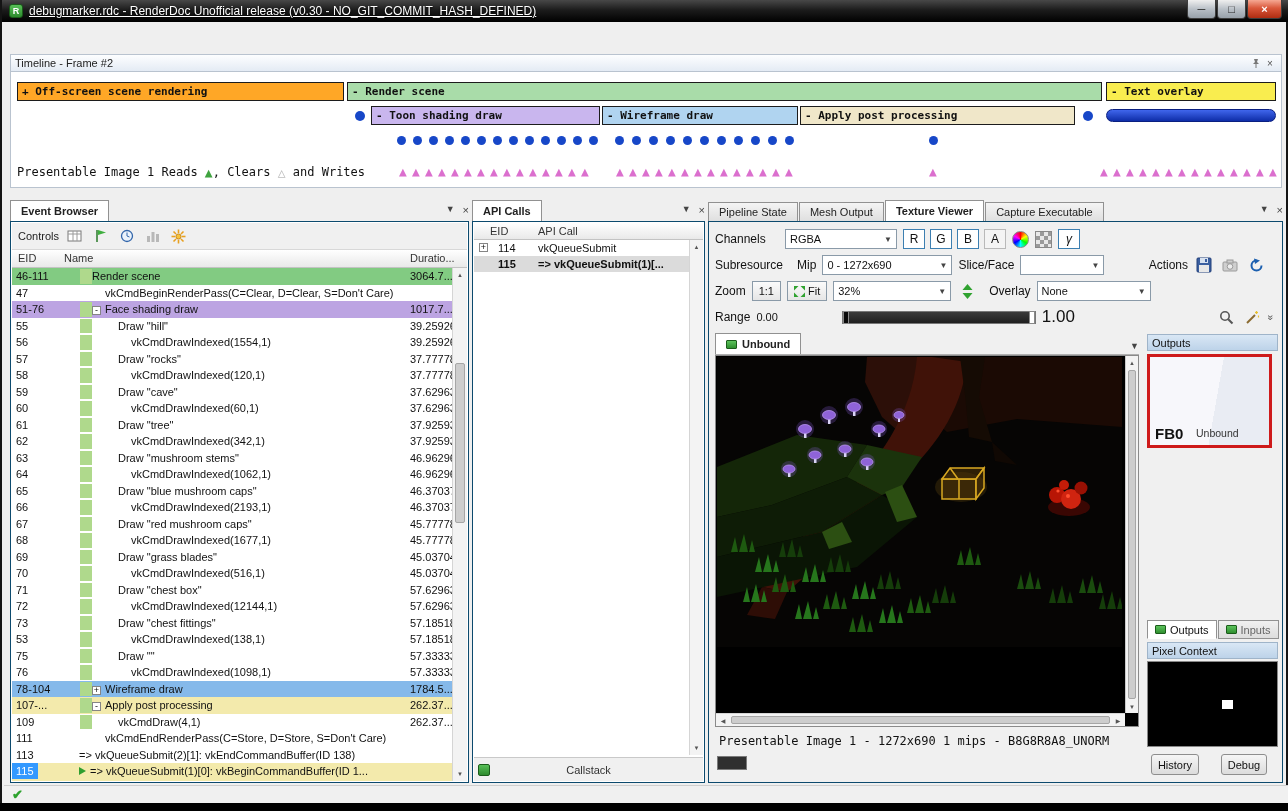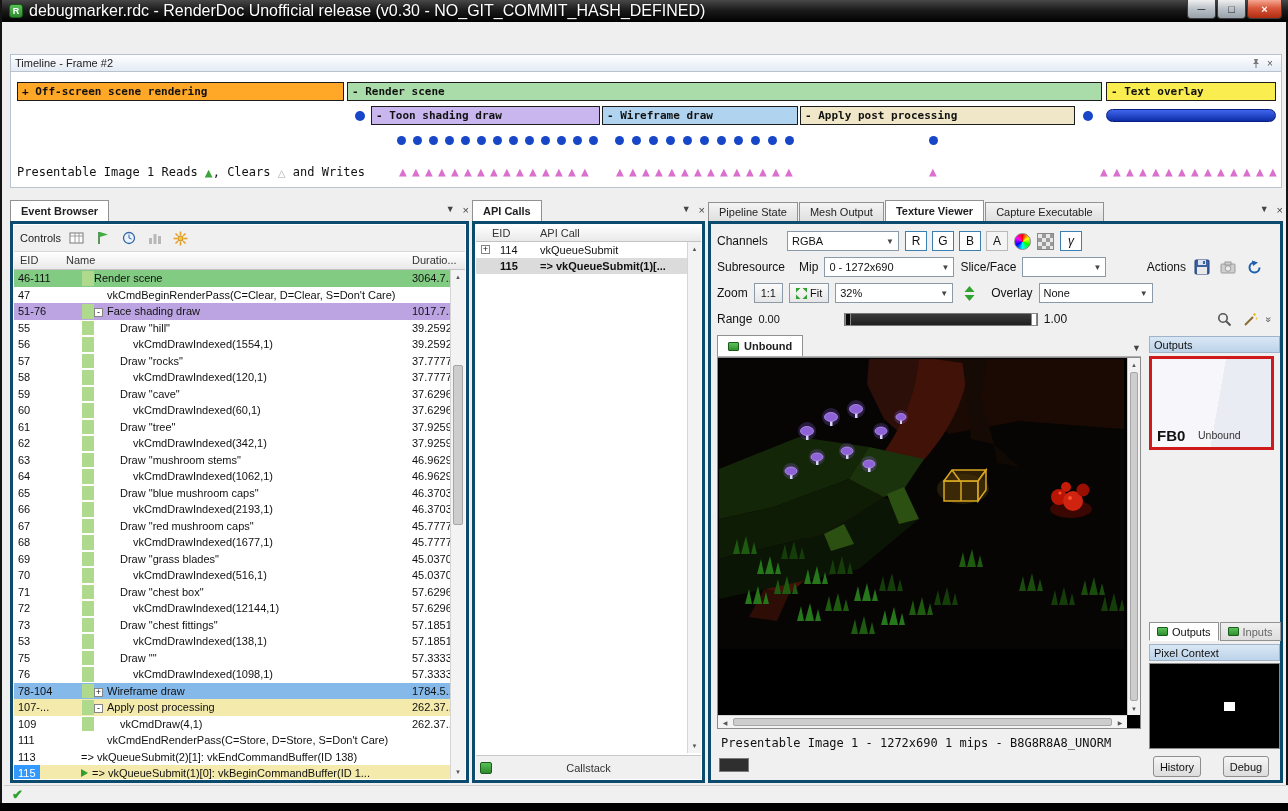--- a/index.html
+++ b/index.html
@@ -4,39 +4,39 @@
 <style>
   *{margin:0;padding:0;box-sizing:border-box;}
   html,body{width:1288px;height:811px;overflow:hidden;}
   body{font-family:"Liberation Sans",sans-serif;background:#000;position:relative;font-size:12px;color:#111;}
   .abs{position:absolute;}
   .win{position:absolute;left:0;top:0;width:1288px;height:803px;background:#EFEFEF;border-left:2px solid #141414;border-right:2px solid #141414;}
 
   
   .titlebar{position:absolute;left:0;top:0;width:100%;height:22px;background:linear-gradient(180deg,#484848,#1c1c1c 45%,#000);display:flex;align-items:center;color:#fff;}
   .appicon{width:14px;height:14px;margin:0 6px 0 7px;background:linear-gradient(#58c058,#2d8a2d);border:1px solid #1a5c1a;border-radius:3px;display:flex;align-items:center;justify-content:center;color:#fff;font-size:9px;font-weight:bold;}
-  .titletext{font-size:16px;text-shadow:0 1px 2px #000;white-space:nowrap;}
+  .titletext{font-size:12px;text-shadow:0 1px 2px #000;white-space:nowrap;text-decoration:underline;}
   .winbtns{position:absolute;right:8px;top:0;display:flex;gap:1px;}
   .winbtn{width:29px;height:19px;background:linear-gradient(#efefef,#b9c0c7 50%,#98a1aa);border:1px solid #3c3c3c;border-top:none;border-radius:0 0 4px 4px;font-size:11px;color:#222;display:flex;align-items:center;justify-content:center;}
   .winbtn.close{width:35px;background:linear-gradient(#f5a893,#d9573a 45%,#b02d12);color:#fff;font-weight:bold;}
 
   
   .menubar{position:absolute;left:2px;top:22px;width:1284px;height:30px;background:#F0F0F0;border-bottom:1px solid #DBDBDB;display:flex;align-items:center;padding-left:8px;gap:2px;}
   .menu-item{padding:4px 11px;font-size:12px;color:#1a1a1a;}
   .menu-item u{text-decoration:underline;}
 
   
   .phead{background:linear-gradient(#FDFEFF,#E4EBF4);border:1px solid #B9C3CF;font-size:11px;color:#222;display:flex;align-items:center;padding:0 4px;}
   .phead .sp{flex:1;}
   .hicon{width:14px;height:13px;display:flex;align-items:center;justify-content:center;color:#555;font-size:10px;}
   .tabbar{position:absolute;display:flex;align-items:flex-end;height:21px;}
   .tab{height:19px;padding:0 10px;font-size:11px;color:#222;background:linear-gradient(#F4F4F4,#DFDFDF);border:1px solid #919191;border-bottom:none;display:flex;align-items:center;margin-right:1px;white-space:nowrap;}
   .tab.active{height:21px;background:#fff;font-weight:bold;}
   .cornericons{position:absolute;top:4px;right:6px;display:flex;gap:8px;color:#444;font-size:9px;}
-  .panelbox{position:absolute;background:#fff;border:3px solid #0c4a6e;}
+  .panelbox{position:absolute;background:#fff;border:1px solid #0c4a6e;}
 
   
   .tl-content{position:absolute;left:8px;top:72px;width:1272px;height:116px;background:#fff;border:1px solid #B9C3CF;border-top:none;}
   .tl-row{position:absolute;left:0;width:100%;height:20px;}
   .tl-bar{position:absolute;top:0;height:19px;border:1px solid #1c1c1c;font:bold 11px "DejaVu Sans Mono",monospace;line-height:17px;padding-left:4px;white-space:nowrap;overflow:hidden;color:#111;}
   .tl-bigdot{position:absolute;top:5px;width:10px;height:10px;border-radius:50%;background:#1747C8;}
   .tl-pill{position:absolute;top:3px;height:13px;border-radius:7px;background:linear-gradient(#4066ec,#0E2DA8);border:1px solid #0A1F80;}
   .tl-dot{position:absolute;top:0;width:9px;height:9px;border-radius:50%;background:#1747C8;}
   .tl-usage{position:absolute;left:0;top:88px;width:100%;height:24px;font:12px "DejaVu Sans Mono",monospace;line-height:24px;}
   .tl-usage .txt{margin-left:6px;}
@@ -578,21 +578,21 @@
       </div>
     </div>
 
     <div class="tvrow" style="top:84px;">
       <span>Range</span>
       <span style="font-size:11px;">0.00</span>
       <div class="rtrack" style="margin-left:58px;">
         <span class="rthumb l"></span>
         <span class="rthumb"></span>
       </div>
-      <span style="font-size:12px;">1.00</span>
+      <span style="font-size:17px;">1.00</span>
       <span class="ticon" style="margin-left:auto;">
         <svg width="15" height="15" viewBox="0 0 15 15">
             <circle cx="6" cy="6" r="4.2" fill="none" stroke="#555" stroke-width="1.6"></circle>
             <line x1="9.2" y1="9.2" x2="13.5" y2="13.5" stroke="#555" stroke-width="2"></line>
           </svg>
       </span>
       <span class="ticon">
         <svg width="15" height="15" viewBox="0 0 15 15">
             <line x1="2" y1="13" x2="10" y2="5" stroke="#8a6a30" stroke-width="2"></line>
             <g stroke="#E8C030" stroke-width="1.2">

